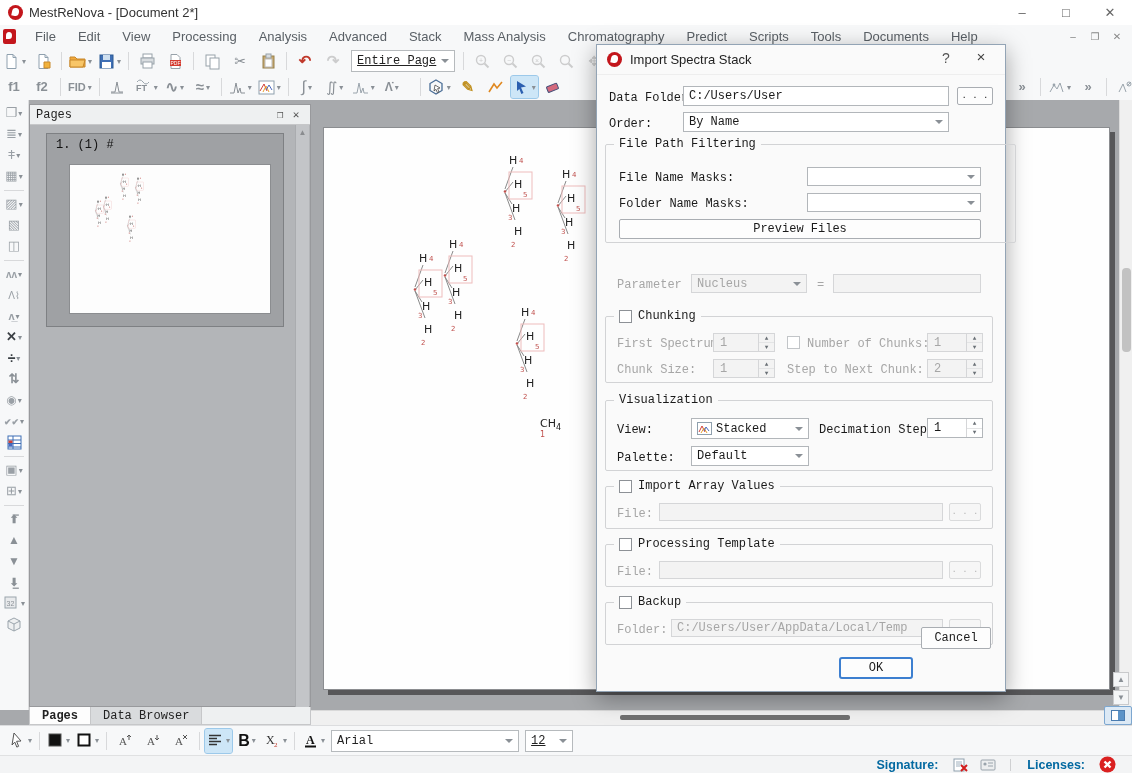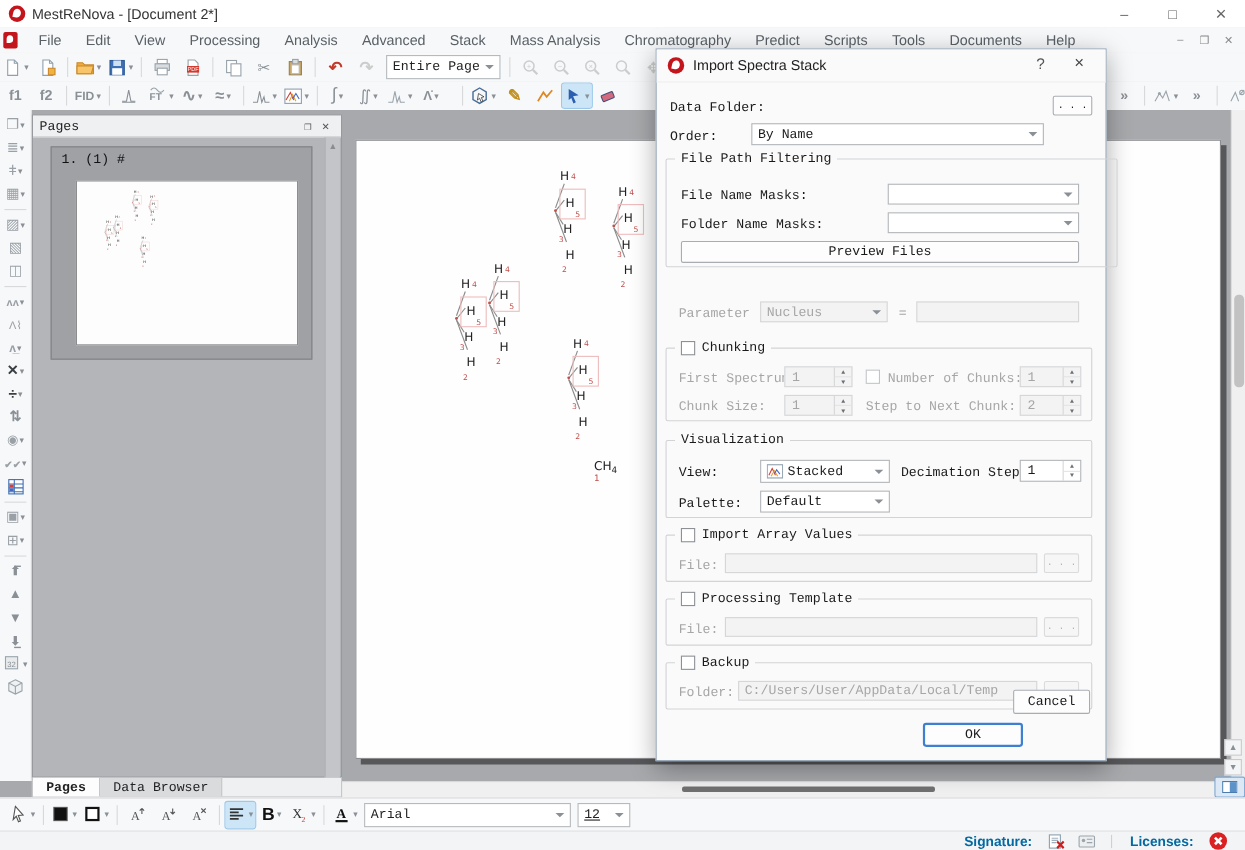--- a/index.html
+++ b/index.html
@@ -214,21 +214,21 @@
         </svg>
       </span>
     </div>
     <div class="tsep"></div>
     <div class="tbtn">
       <span><span style="color:#c0392b;font-size:15px;font-weight:bold;line-height:1">↶</span></span>
     </div>
     <div class="tbtn disabled">
       <span><span style="color:#9aa4ac;font-size:15px;font-weight:bold;line-height:1">↷</span></span>
     </div>
-    <div class="tcombo" style="width: 92px;">
+    <div class="tcombo" style="width: 92px; text-decoration: underline;">
       <span>Entire Page</span>
       <span class="chev"></span>
     </div>
     <div class="tsep"></div>
     <div class="tbtn disabled">
       <span>
         <svg width="17" height="17" viewBox="0 0 17 17" style="display:block">
           <circle cx="7" cy="7" r="4.5" fill="none" stroke="#9aa4ac" stroke-width="1.4"></circle>
           <line x1="10.5" y1="10.5" x2="14.5" y2="14.5" stroke="#9aa4ac" stroke-width="2"></line>
           <text x="7" y="9.6" font-size="7" text-anchor="middle" fill="#9aa4ac">+</text>
@@ -884,20 +884,21 @@
 
 <div id="dialog">
   <div id="dlg-header">
     <div id="dlg-logo"></div>
     <span id="dlg-title">Import Spectra Stack</span>
   </div>
   <div id="dlg-help">?</div>
   <div id="dlg-close">×</div>
 
   <span class="dlbl" style="left:12px;top:46px">Data Folder:</span>
+  <div class="dinput" style="left:86px;top:41px;width:266px;height:20px">C:/Users/User</div>
   <div class="dbtn" style="left:360px;top:42px;width:36px;height:18px;font-size:9px">. . .</div>
 
   <span class="dlbl" style="left:12px;top:72px">Order:</span>
   <div class="dcombo" style="left:86px;top:67px;width:266px;height:20px">
     <span>By Name</span>
       <span class="chev"></span>
   </div>
 
   <fieldset class="grp" style="left:8px;top:92px;width:411px;height:106px">
     <legend>
@@ -1017,15 +1018,15 @@
   <fieldset class="grp" style="left:8px;top:550px;width:388px;height:50px">
     <legend>
       <span class="cb"></span>
       <span>Backup</span>
     </legend>
   </fieldset>
   <span class="dlbl dis" style="left:20px;top:578px">Folder:</span>
   <div class="dinput dis" style="left:74px;top:574px;width:272px;height:18px">C:/Users/User/AppData/Local/Temp</div>
   <div class="dbtn dis" style="left:352px;top:574px;width:32px;height:18px;font-size:9px">. . .</div>
 
-  <div class="dbtn default" style="left:242px;top:612px;width:91px;height:22px">OK</div>
+  <div class="dbtn default" style="left:242px;top:612px;width:74px;height:22px">OK</div>
   <div class="dbtn" style="left:324px;top:582px;width:70px;height:22px">Cancel</div>
 </div>
 
 </body></html>

